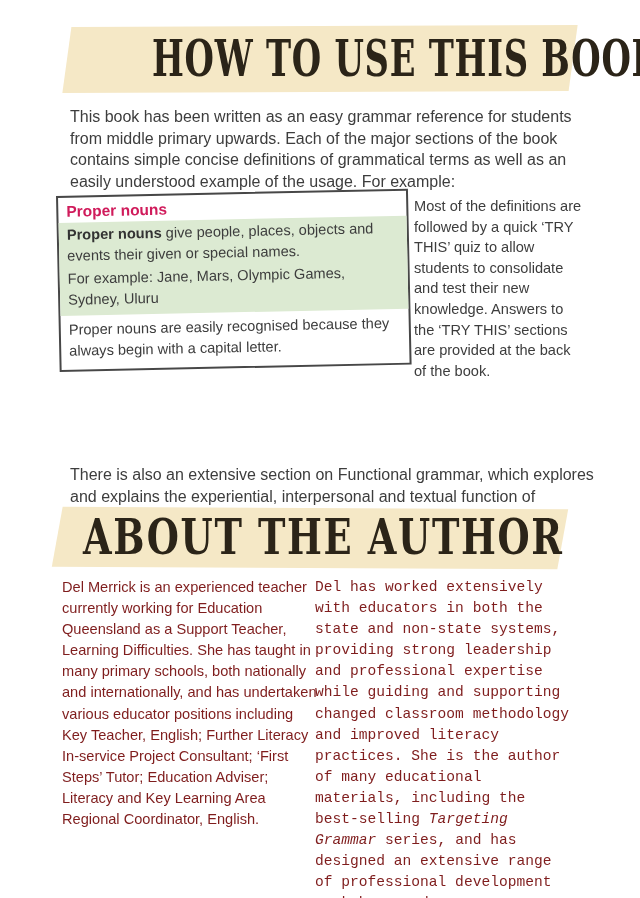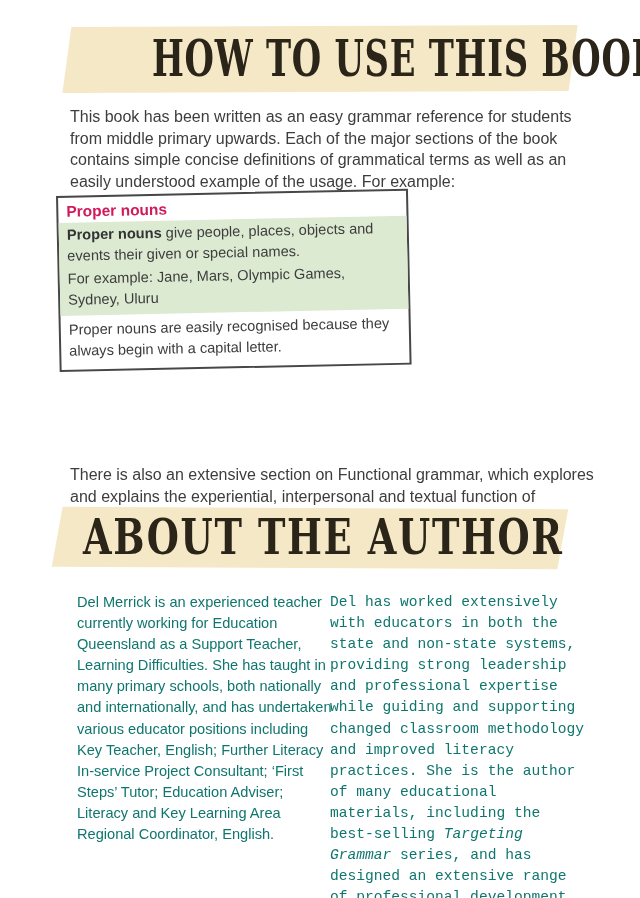--- a/index.html
+++ b/index.html
@@ -95,24 +95,24 @@
     margin: 0;
     padding: 4px 8px 8px 8px;
     font-size: 14.6px;
     line-height: 21px;
   }
 
   
   .author-col {
     position: absolute;
     top: 577px;
-    margin: 15px;
+    margin: 0;
     font-size: 14.6px;
     line-height: 21.1px;
-    color: #0f766e;
+    color: #7f1d1d;
   }
   .author-left { left: 62px; width: 258px; }
   .author-right { left: 315px; width: 262px; font-family: Liberation Mono, monospace; }
 
   strong { font-weight: 700; color: #333; }
   em { font-style: italic; }
 </style>
 </head>
 <body>
 
@@ -127,20 +127,21 @@
 
   <div class="example-box">
     <h2>Proper nouns</h2>
     <div class="highlight-green">
       <p><strong>Proper nouns</strong><span> give people, places, objects and events their given or special names.</span></p>
       <p>For example: Jane, Mars, Olympic Games, Sydney, Uluru</p>
     </div>
     <p class="note">Proper nouns are easily recognised because they always begin with a capital letter.</p>
   </div>
 
+  <p class="side-note">Most of the definitions are followed by a quick ‘TRY THIS’ quiz to allow students to consolidate and test their new knowledge. Answers to the ‘TRY THIS’ sections are provided at the back of the book.</p>
 
 
   <p class="para functional-para">There is also an extensive section on Functional grammar, which explores and explains the experiential, interpersonal and textual function of language.</p>
 
   <div class="banner banner2">
     <div class="banner-bg"></div>
     <h1 class="banner-title"><span>ABOUT THE AUTHOR</span></h1>
   </div>
 
   <p class="author-col author-left">Del Merrick is an experienced teacher currently working for Education Queensland as a Support Teacher, Learning Difficulties. She has taught in many primary schools, both nationally and internationally, and has undertaken various educator positions including Key Teacher, English; Further Literacy In-service Project Consultant; ‘First Steps’ Tutor; Education Adviser; Literacy and Key Learning Area Regional Coordinator, English.</p>

